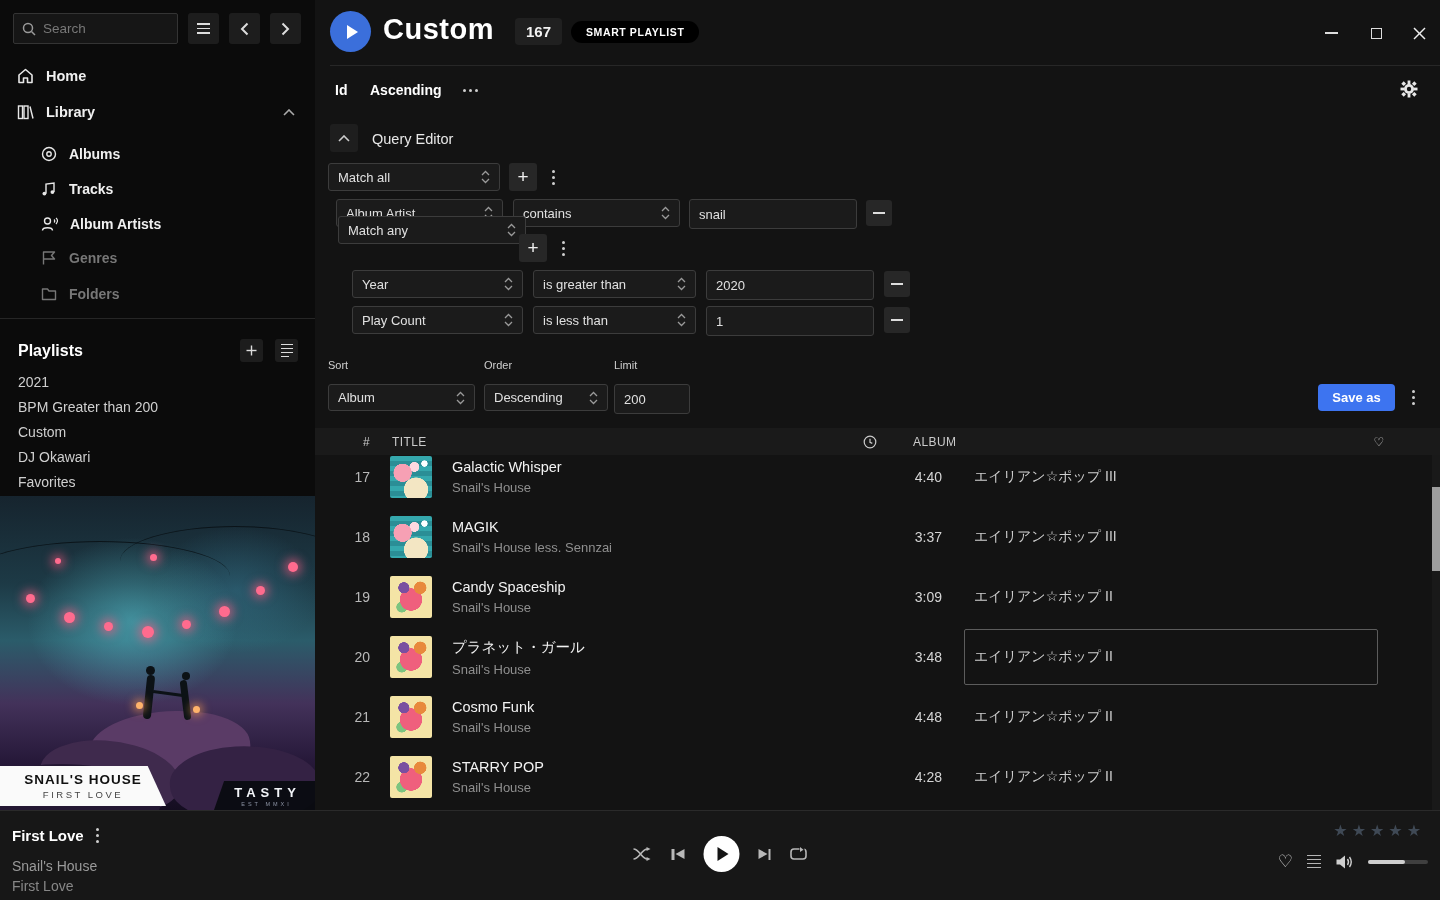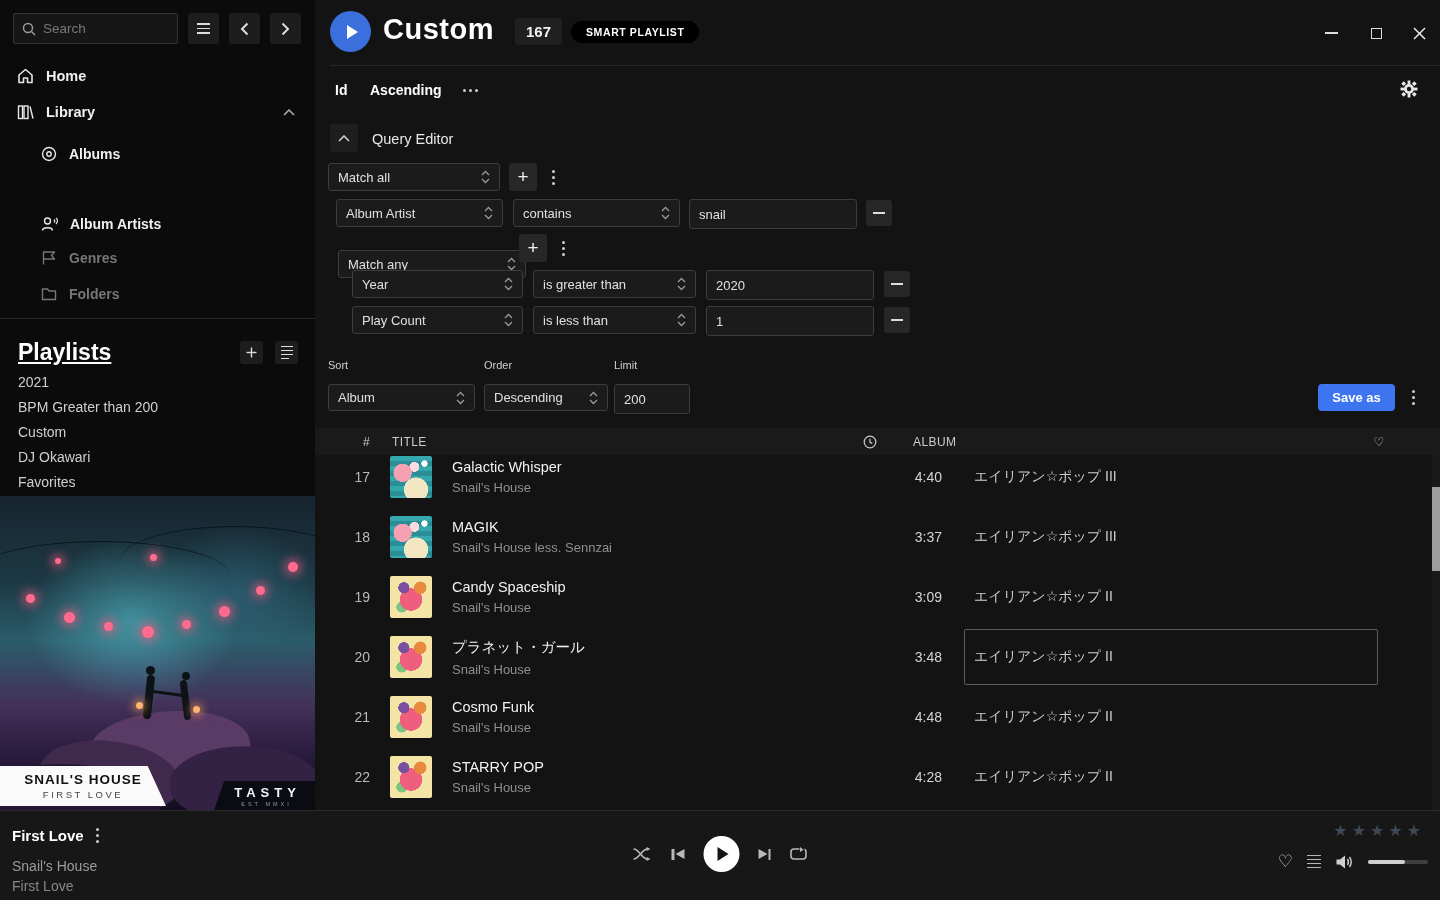--- a/index.html
+++ b/index.html
@@ -20,21 +20,21 @@
   .hamb { display:flex; flex-direction:column; gap:3px; }
   .hamb i { display:block; width:13px; height:1.5px; background:#ddd; }
   .nav-item { position:absolute; left:0; width:315px; height:28px; display:flex; align-items:center;
               padding-left:17px; gap:12px; color:#f0f0f0; font-weight:bold; font-size:14.5px; cursor:pointer; }
   .nav-item svg { flex:none; }
   .nav-item .grow { flex:1; }
   .sub-item { padding-left:41px; font-size:14px; }
   .dim { color:#777; }
   .divider-h { position:absolute; left:0; top:318px; width:315px; height:1px; background:#262626; }
   .pl-head { position:absolute; left:18px; top:339px; width:280px; display:flex; align-items:center; }
-  .pl-title { color:#fff; font-weight:bold; font-size:23px; flex:1;text-decoration:underline; }
+  .pl-title { color:#fff; font-weight:bold; font-size:16px; flex:1; }
   .mini-btn { width:23px; height:23px; background:#1d1d1d; border:none; border-radius:3px; color:#ddd;
               display:flex; align-items:center; justify-content:center; cursor:pointer; margin-left:12px; }
   .pl-item { position:absolute; left:18px; width:270px; height:25px; color:#cfcfcf; font-size:14px;
              display:flex; align-items:center; cursor:pointer; }
   .qlist { display:flex; flex-direction:column; gap:2.5px; }
   .qlist i { display:block; height:1.5px; background:#ddd; }
 
   
   .artwork { position:absolute; left:0; top:496px; width:315px; height:314px; overflow:hidden;
              background:
@@ -215,20 +215,28 @@
       </svg>
     </div>
 
     <div class="nav-item sub-item" style="top:140px">
       <svg width="16" height="16" viewBox="0 0 16 16">
         <circle cx="8" cy="8" r="6.5" fill="none" stroke="#e8e8e8" stroke-width="1.4"></circle>
         <circle cx="8" cy="8" r="2.2" fill="none" stroke="#e8e8e8" stroke-width="1.4"></circle>
       </svg>
       <span>Albums</span>
     </div>
+    <div class="nav-item sub-item" style="top:175px">
+      <svg width="16" height="16" viewBox="0 0 16 16">
+        <path d="M5 12.5 V3 L13 2 V11" fill="none" stroke="#e8e8e8" stroke-width="1.4"></path>
+        <circle cx="3.4" cy="12.6" r="1.9" fill="#e8e8e8"></circle>
+        <circle cx="11.4" cy="11.1" r="1.9" fill="#e8e8e8"></circle>
+      </svg>
+      <span>Tracks</span>
+    </div>
     <div class="nav-item sub-item" style="top:210px">
       <svg width="17" height="16" viewBox="0 0 17 16">
         <circle cx="6.5" cy="5" r="3" fill="none" stroke="#e8e8e8" stroke-width="1.4"></circle>
         <path d="M1.5 14.5 C1.5 10.8 11.5 10.8 11.5 14.5" fill="none" stroke="#e8e8e8" stroke-width="1.4"></path>
         <path d="M13 3.5 q1.5 1.5 0 3 M15 2 q3 2.5 0 6" fill="none" stroke="#e8e8e8" stroke-width="1.2"></path>
       </svg>
       <span>Album Artists</span>
     </div>
     <div class="nav-item sub-item dim" style="top:244px">
       <svg width="16" height="16" viewBox="0 0 16 16">
@@ -395,21 +403,21 @@
       <svg width="9" height="16" viewBox="0 0 9 16">
         <polyline points="1,6 4.5,2.5 8,6" fill="none" stroke="#9a9a9a" stroke-width="1.3"></polyline>
         <polyline points="1,10 4.5,13.5 8,10" fill="none" stroke="#9a9a9a" stroke-width="1.3"></polyline>
       </svg>
     </div>
     <input class="tinput" style="left: 374px; top: 199px; width: 168px;" value="snail">
     <button class="op-btn" style="left:551px; top:200px; width:26px; height:26px">
       <i class="minus-bar"></i>
     </button>
 
-    <div class="select" style="left:23px; top:250px; width:188px">
+    <div class="select" style="left:23px; top:216px; width:188px">
       <span>Match any</span>
       <svg width="9" height="16" viewBox="0 0 9 16">
         <polyline points="1,6 4.5,2.5 8,6" fill="none" stroke="#9a9a9a" stroke-width="1.3"></polyline>
         <polyline points="1,10 4.5,13.5 8,10" fill="none" stroke="#9a9a9a" stroke-width="1.3"></polyline>
       </svg>
     </div>
     <button class="op-btn" style="left:204px; top:234px">+</button>
     <span class="kebab" style="left:240px; top:234px">
       <span class="dots-v">
           <i></i>

